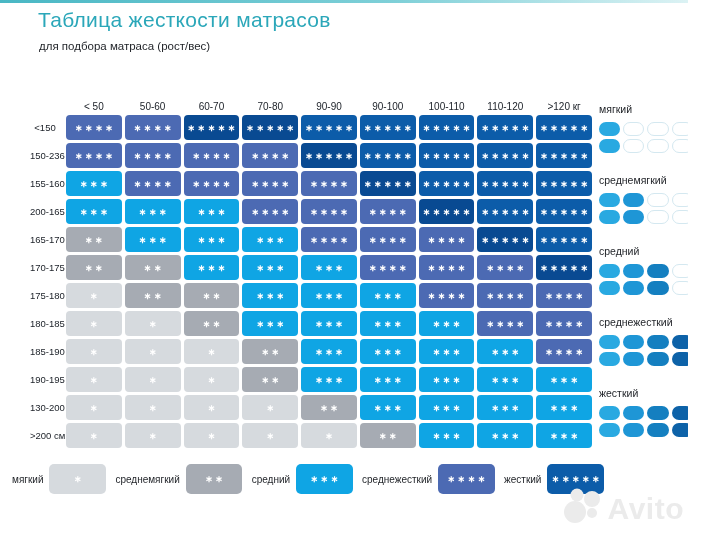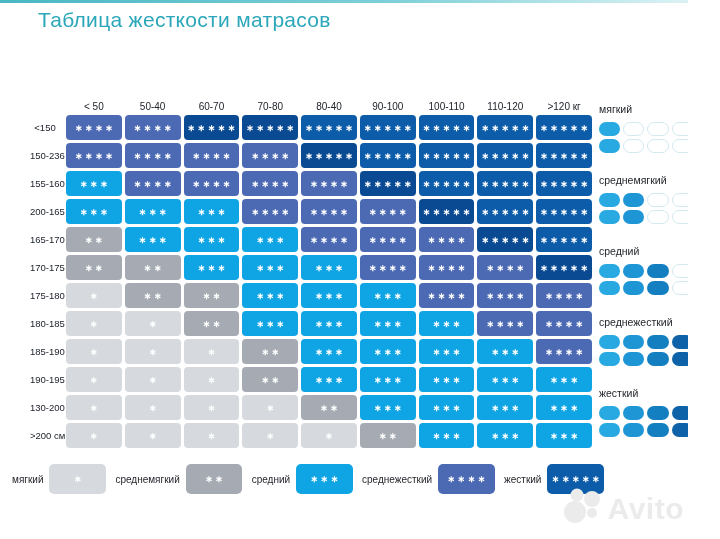--- a/index.html
+++ b/index.html
@@ -40,29 +40,30 @@
   
   .wm{position:absolute;right:4px;bottom:6px;display:flex;align-items:center;opacity:1;}
   .wm-text{font-size:30px;font-weight:700;color:#ebebeb;letter-spacing:.5px;}
 </style>
 </head>
 <body>
 
 <div class="page" style="--l1: #d6dade; --l2: #a6abb3; --l3: #0fa5e4; --l4: #4c6ab3; --l5: #0c5ca9; --l5d: #094a92;">
   <div class="top-line"></div>
   <div class="title">Таблица жесткости матрасов</div>
+  <div class="subtitle">для подбора матраса (рост/вес)</div>
 
   <div class="table" id="tableEl">
       <div class="trow thead">
         <div class="rlabel"></div>
         <div class="chead">&lt; 50</div>
-        <div class="chead">50-40</div>
+        <div class="chead">50-60</div>
         <div class="chead">60-70</div>
         <div class="chead">70-80</div>
-        <div class="chead">80-40</div>
+        <div class="chead">90-90</div>
         <div class="chead">90-100</div>
         <div class="chead">100-110</div>
         <div class="chead">110-120</div>
         <div class="chead">&gt;120 кг</div>
       </div>
       <div class="trow">
         <div class="rlabel">&lt;150</div>
         <div class="cell l4">∗∗∗∗</div>
         <div class="cell l4">∗∗∗∗</div>
         <div class="cell l5 dark">∗∗∗∗∗</div>

